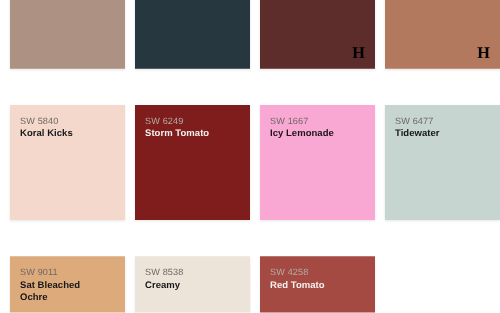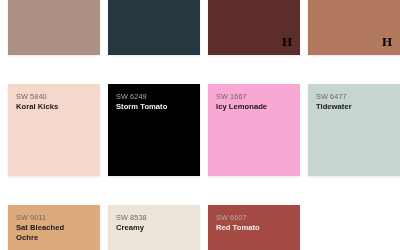--- a/index.html
+++ b/index.html
@@ -99,21 +99,21 @@
       <div class="swatch-code"></div>
       <div class="swatch-name"></div>
       <div class="brand-mark">H</div>
     </div>
 
     <div class="swatch text-dark" style="background-color: rgb(244, 216, 204);">
       <div class="swatch-code">SW 5840</div>
       <div class="swatch-name">Koral Kicks</div>
     </div>
 
-    <div class="swatch text-light" style="background-color: #000000; padding-left: 20px;">
+    <div class="swatch text-light" style="background-color: #7f1d1d; padding-left: 20px;">
       <div class="swatch-code">SW 6249</div>
       <div class="swatch-name">Storm Tomato</div>
     </div>
 
     <div class="swatch text-dark" style="background-color: #f9a8d4;">
       <div class="swatch-code">SW 1667</div>
       <div class="swatch-name">Icy Lemonade</div>
     </div>
 
 
@@ -126,18 +126,18 @@
       <div class="swatch-code">SW 9011</div>
       <div class="swatch-name">Sat Bleached Ochre</div>
     </div>
 
     <div class="swatch text-dark" style="background-color: rgb(236, 228, 216);">
       <div class="swatch-code">SW 8538</div>
       <div class="swatch-name">Creamy</div>
     </div>
 
     <div class="swatch text-light" style="background-color: rgb(164, 74, 67);">
-      <div class="swatch-code">SW 6607</div>
+      <div class="swatch-code">SW 4258</div>
       <div class="swatch-name">Red Tomato</div>
     </div>
 
   </div>
 </div>
 
 </body></html>

